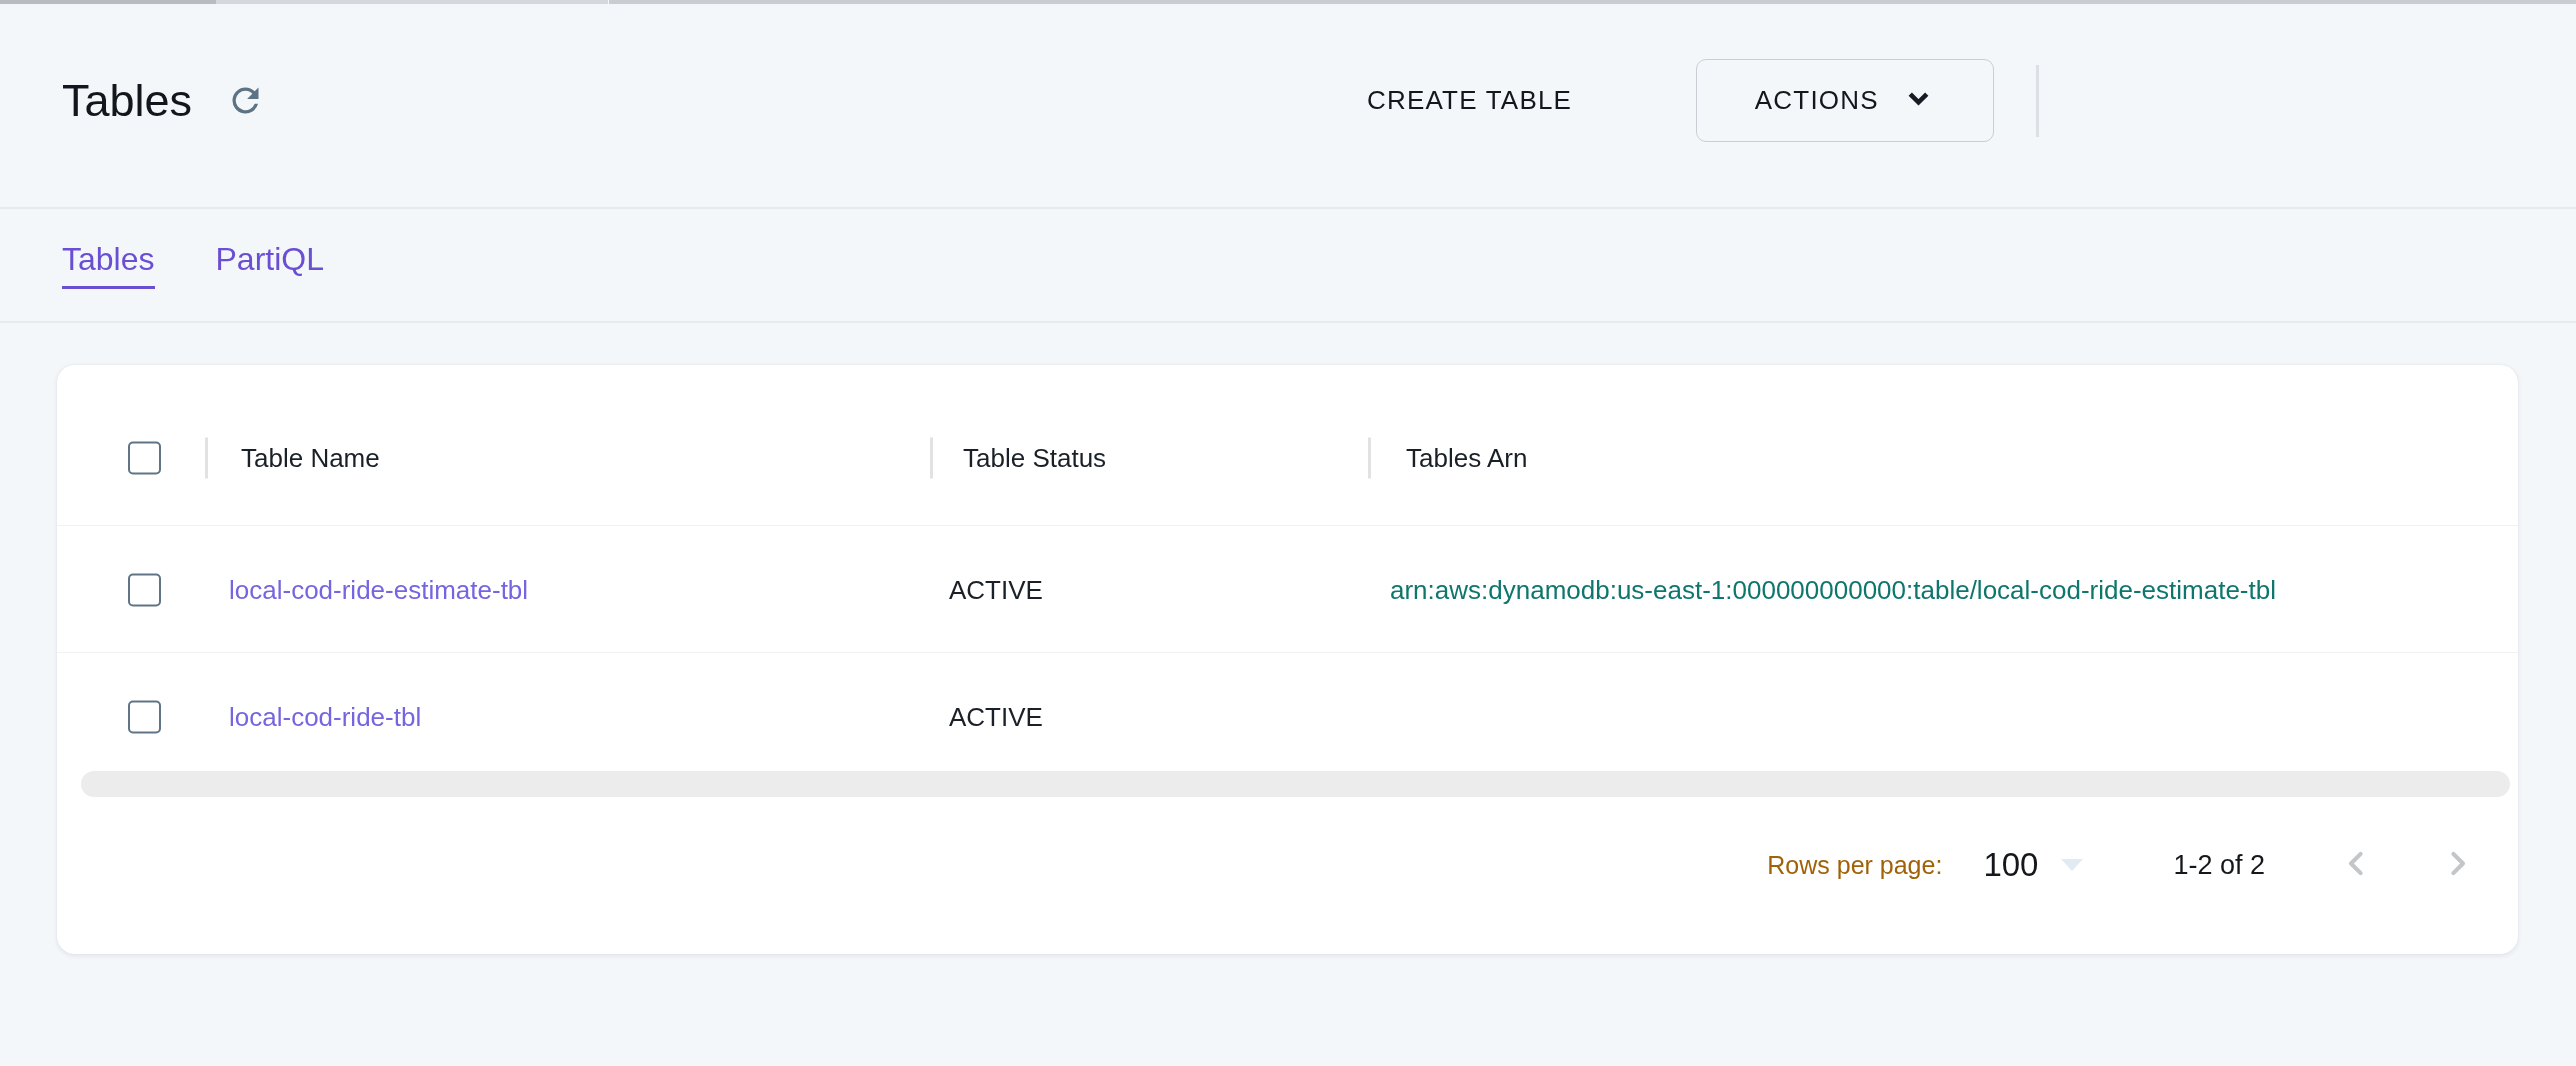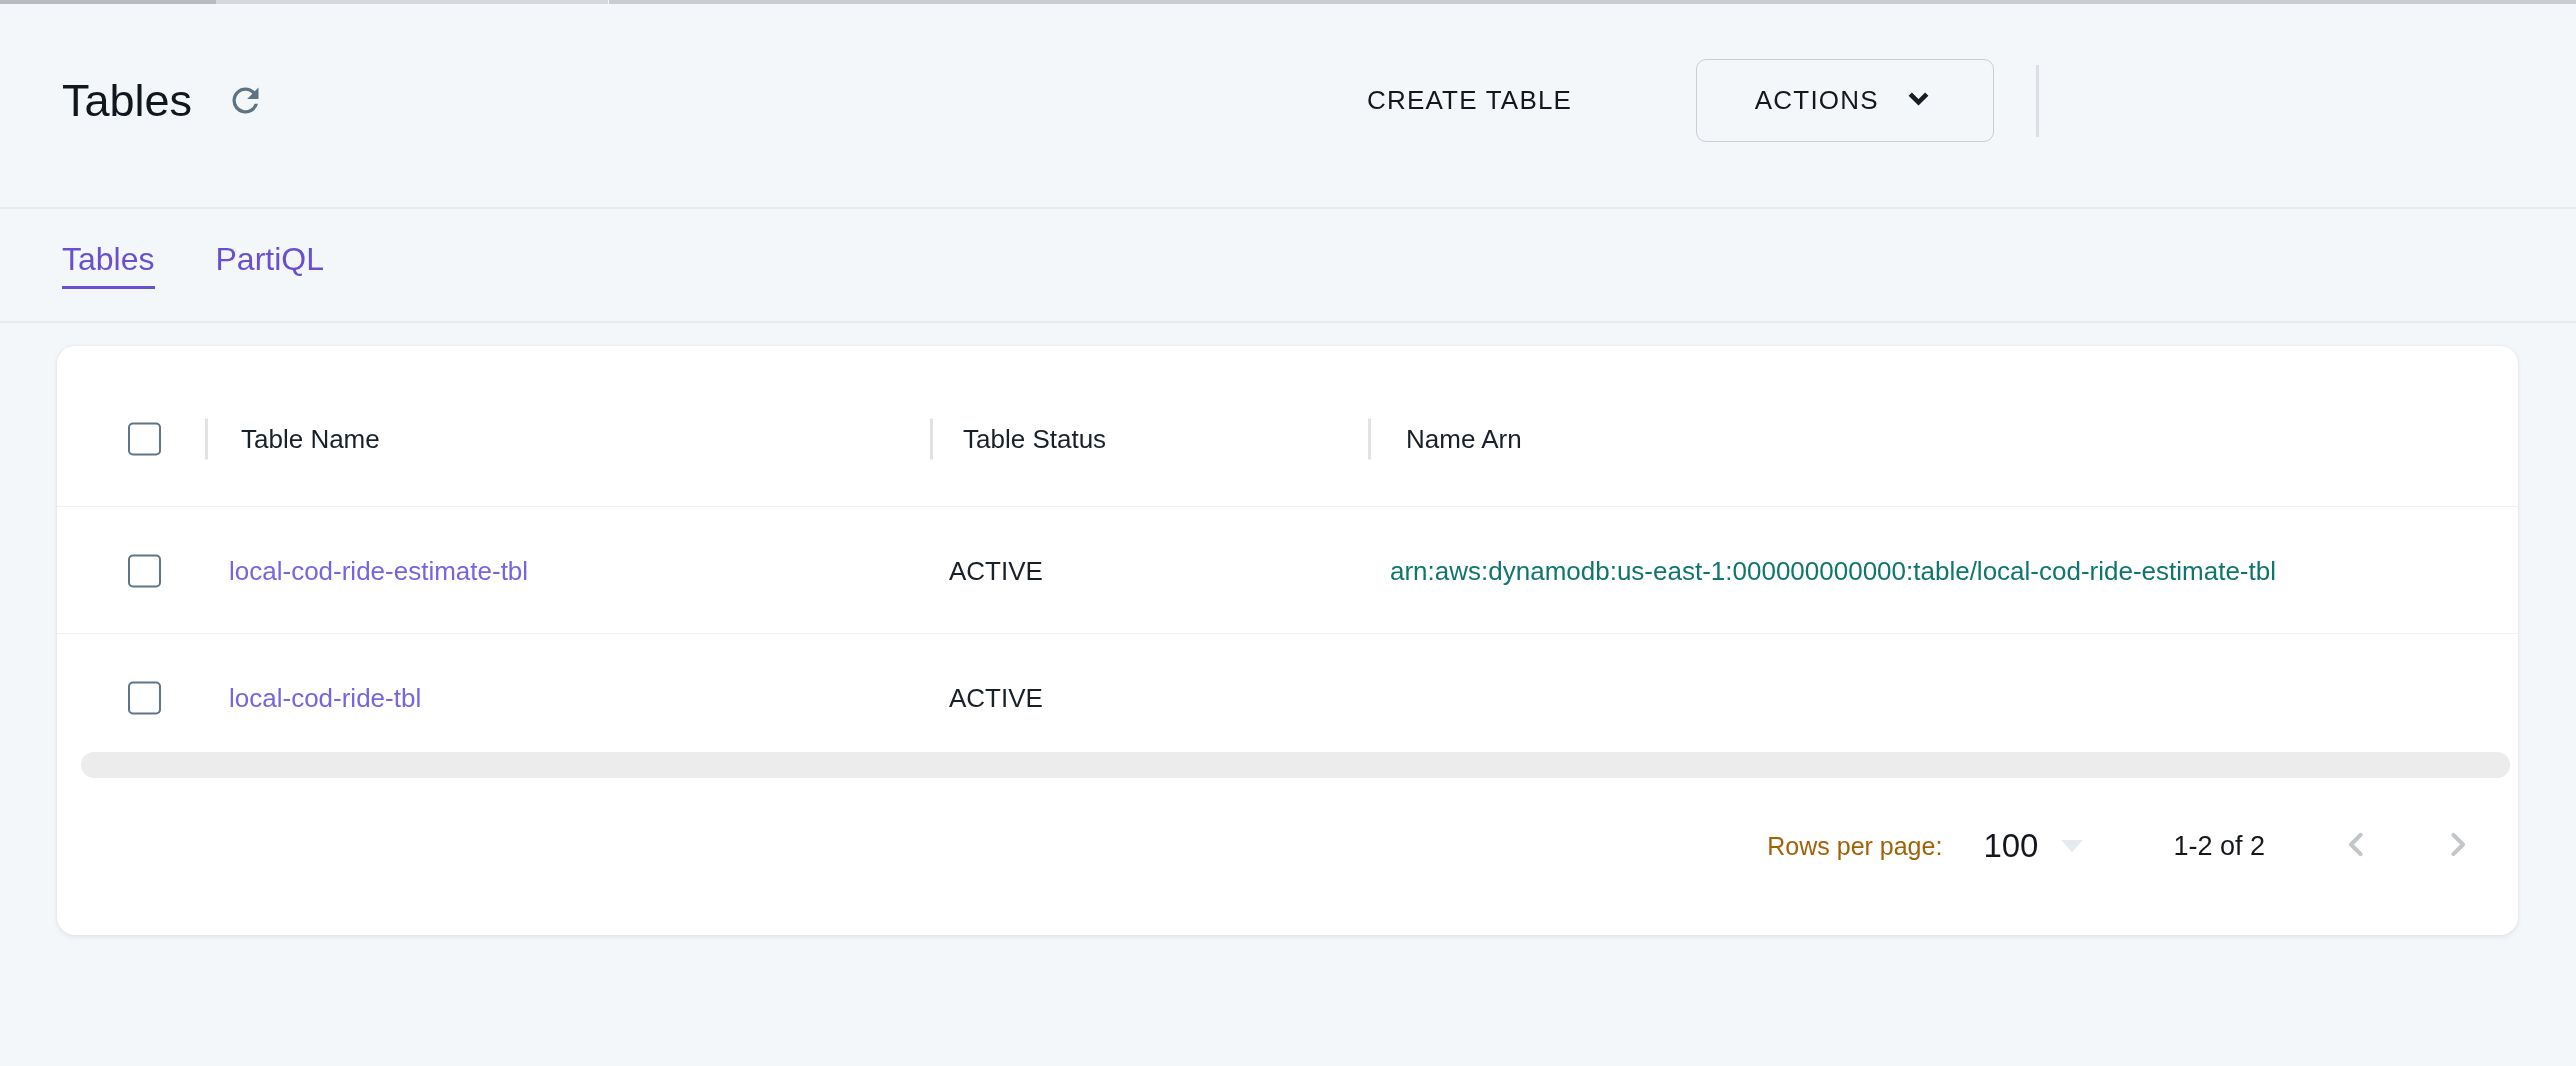--- a/index.html
+++ b/index.html
@@ -70,21 +70,21 @@
   .tab {
     font-size: 32px; color: var(--accent, #6b4fd3); text-decoration: none;
     padding-bottom: 7.8px; border-bottom: 3.9px solid transparent; cursor: pointer;
     background: transparent; border-top: none; border-left: none; border-right: none;
     font-family: inherit;
   }
   .tab.active { border-bottom-color: var(--accent, #6b4fd3); }
 
   
   .card {
-    position: absolute; left: 57px; top: 346px; width: 2461px; height: 589px;
+    position: absolute; left: 57px; top: 365px; width: 2461px; height: 589px;
     background: #ffffff; border-radius: 17.5px;
     box-shadow: 0 1.9px 5.8px rgba(20,30,40,0.08), 0 0 1px rgba(20,30,40,0.12);
   }
 
   .thead-row { position: absolute; left: 0; top: 27px; width: 100%; height: 132px; }
   .trow { position: absolute; left: 0; width: 100%; height: 128px; border-top: 1.9px solid #f1f1f1; }
   .trow-1 { top: 160px; }
   .trow-2 { top: 287px; }
 
   .cell { position: absolute; top: 50%; transform: translateY(-50%); white-space: nowrap; }
@@ -187,21 +187,21 @@
 
   <section class="card">
 
     <div class="thead-row">
       <span class="checkbox"></span>
       <span class="col-divider cd-1"></span>
       <span class="cell th th-name">Table Name</span>
       <span class="col-divider cd-2"></span>
       <span class="cell th th-status">Table Status</span>
       <span class="col-divider cd-3"></span>
-      <span class="cell th th-arn">Name Arn</span>
+      <span class="cell th th-arn">Tables Arn</span>
     </div>
 
     <div class="trow trow-1">
       <span class="checkbox"></span>
       <a class="cell td-name">local-cod-ride-estimate-tbl</a>
       <span class="cell td-status">ACTIVE</span>
       <span class="cell td-arn">arn:aws:dynamodb:us-east-1:000000000000:table/local-cod-ride-estimate-tbl</span>
     </div>
 
     <div class="trow trow-2">

